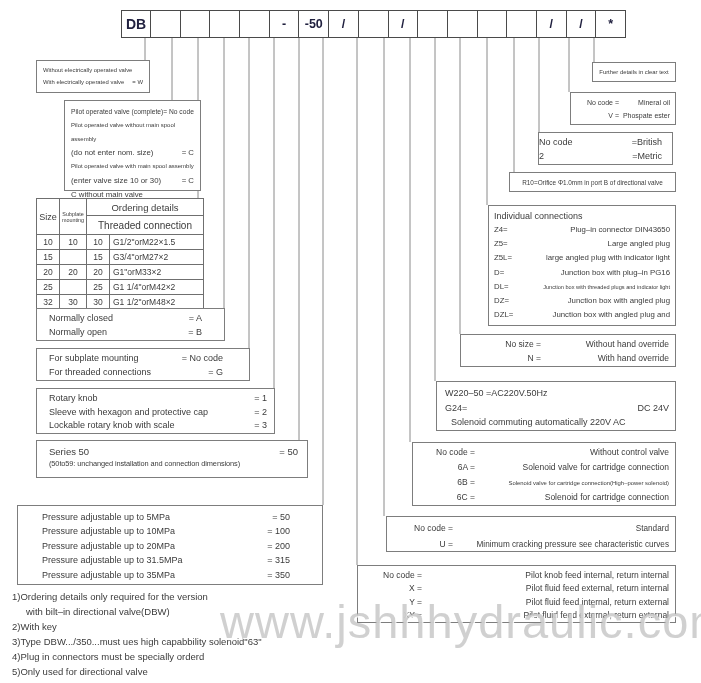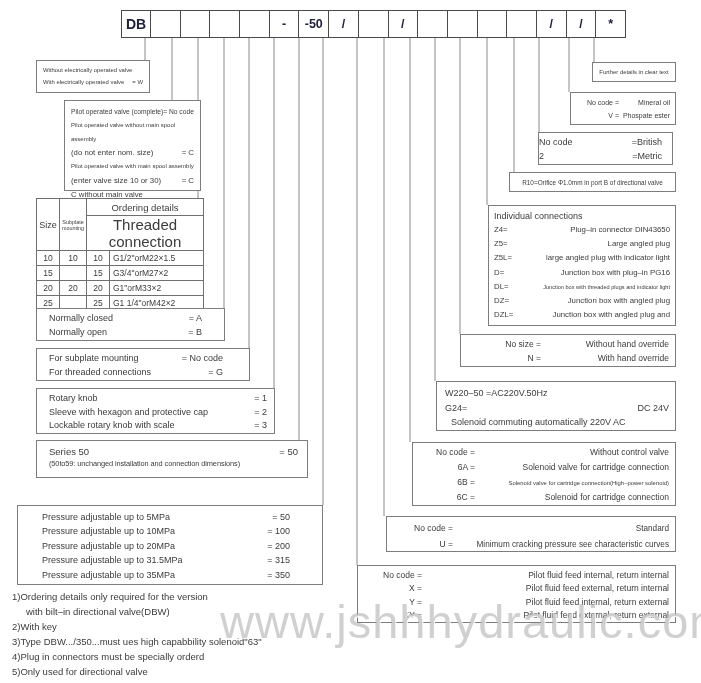--- a/index.html
+++ b/index.html
@@ -19,21 +19,21 @@
   .rlabel{flex:1;text-align:right;}
   
   .electric{left:36px;top:60px;width:114px;height:33px;font-size:5.9px;line-height:11.5px;padding:4px 6px 0 6px;}
   .pilot{left:36px;top:100px;width:137px;height:91px;padding:4px 6px 0 6px;margin-left:28px;}
   .pilot .ln{line-height:13.8px;font-size:7.8px;}
   .pilot .sm{font-size:6px;}
   .pilot .md{font-size:6.7px;}
   .size-table{position:absolute;left:36px;top:198px;z-index:2;border-collapse:collapse;background:#fff;}
   .size-table td{border:1px solid #6f6f6f;text-align:center;font-size:8.5px;padding:0;background:#fff;}
   .size-table .th-ord{font-size:9.5px;height:16px;}
-  .size-table .th-thread{font-size:15px;height:18px;}
+  .size-table .th-thread{font-size:10px;height:18px;}
   .size-table .th-size{font-size:9px;width:22px;}
   .size-table .th-sub{font-size:5.4px;width:26px;line-height:6px;}
   .size-table .c1{width:22px;height:14px;}
   .size-table .c2{width:26px;}
   .size-table .c3{width:22px;}
   .size-table .c4{width:90px;text-align:left;padding-left:3px;}
   .normally{left:36px;top:308px;width:189px;height:33px;font-size:9px;padding:3px 22px 0 12px;}
   .normally .flexrow{line-height:13.5px;}
   .mounting{left:36px;top:348px;width:214px;height:33px;font-size:9px;padding:3px 26px 0 12px;}
   .mounting .flexrow{line-height:13.5px;}
@@ -373,21 +373,21 @@
     </div>
     <div class="rrow">
       <span class="rcode">U =</span>
       <span class="rlabel">Minimum cracking pressure see characteristic curves</span>
     </div>
   </div>
 
   <div class="box fluid">
     <div class="rrow">
       <span class="rcode">No code =</span>
-      <span class="rlabel">Pilot fluid feed internal, return internal</span>
+      <span class="rlabel">Pilot knob feed internal, return internal</span>
     </div>
     <div class="rrow">
       <span class="rcode">X =</span>
       <span class="rlabel">Pilot fluid feed external, return internal</span>
     </div>
     <div class="rrow">
       <span class="rcode">Y =</span>
       <span class="rlabel">Pilot fluid feed internal, return external</span>
     </div>
     <div class="rrow">

